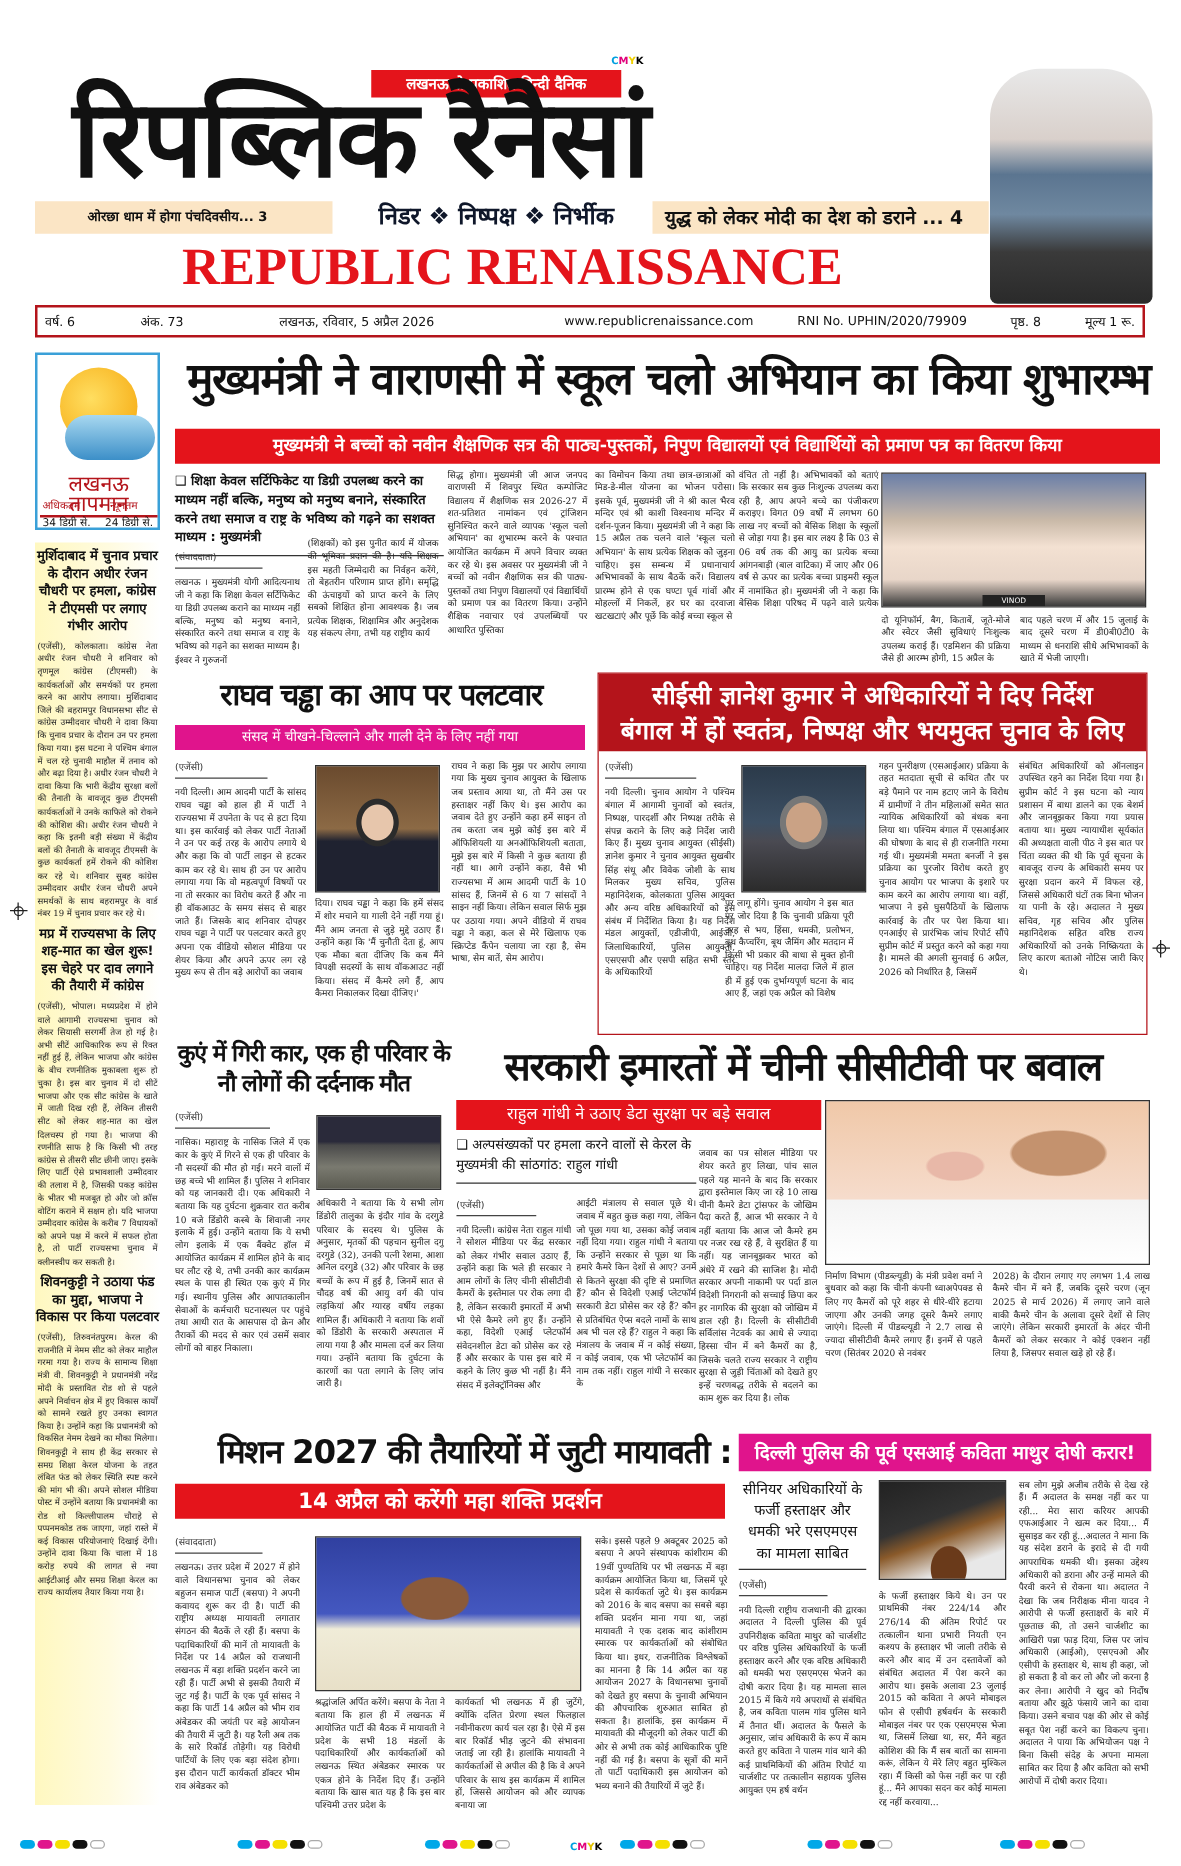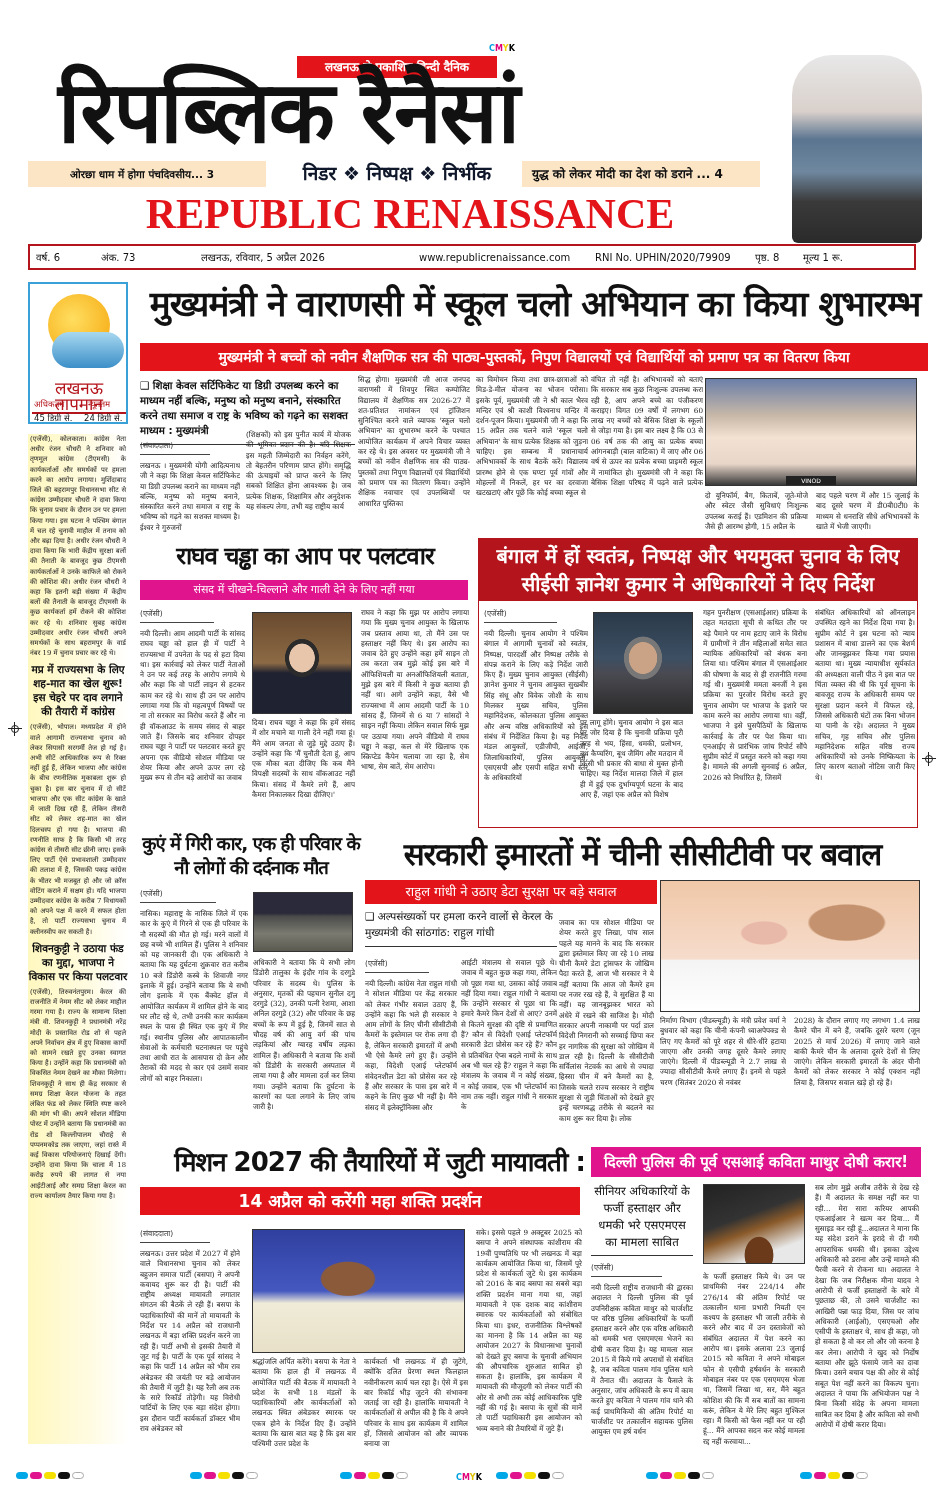--- a/index.html
+++ b/index.html
@@ -13,24 +13,24 @@
 
 #cmyk-top{left:489px;top:44px;font-size:8px;font-weight:bold}
 #cmyk-top span:nth-child(1){color:#00a0e0}
 #cmyk-top span:nth-child(2){color:#e0007a}
 #cmyk-top span:nth-child(3){color:#f0d000}
 #cmyk-top span:nth-child(4){color:#000}
 #tagline{left:297px;top:56px;width:200px;height:22px;background:#e4141b;color:#fff;font-size:12px;font-weight:bold;text-align:center;line-height:22px}
 #hindi-title{left:58px;top:62px;width:700px;font-size:86px;font-weight:bold;letter-spacing:-2px;color:#111;line-height:100px;font-family:"DejaVu Sans",sans-serif}
 #teaser-left{left:28px;top:161px;width:238px;height:26px;background:#fbe5c5;font-size:10.5px;font-weight:bold;line-height:26px;padding-left:42px}
 #motto{left:272px;top:158px;width:250px;font-size:19px;color:#0f172a;font-weight:bold;text-align:center;line-height:30px}
-#teaser-right{left:522px;top:161px;width:238px;height:26px;background:#fbe5c5;font-size:12px;font-weight:bold;line-height:26px;padding-left:10px}
+#teaser-right{left:522px;top:161px;width:269px;height:26px;background:#fbe5c5;font-size:15px;font-weight:bold;line-height:26px;padding-left:10px}
 #eng-title{left:90px;top:190px;width:640px;font-size:42px;font-family:"Liberation Serif",serif;font-weight:bold;color:#e4141b;text-align:center;letter-spacing:0px;line-height:48px}
 #model-photo{left:792px;top:55px;width:130px;height:188px;background:linear-gradient(180deg,#e8e8e8 0%,#d9d0cb 30%,#5b7590 45%,#6f88a0 62%,#3a3a3a 78%,#2a2a2a 100%);border-radius:40px 40px 6px 6px}
-#infobar{left:28px;top:244px;width:888px;height:26px;border:2px solid #b4141b;font-size:10px;display:flex;align-items:center;padding:0 6px;gap:0}
+#infobar{left:28px;top:244px;width:888px;height:26px;border:2px solid #b4141b;font-size:10px;display:flex;align-items:center;padding:0 6px;gap:12px}
 #infobar span{white-space:nowrap}
 
 #weather{left:28px;top:282px;width:100px;height:142px;border:2px solid #3aa0d8;background:#fff}
 #sun{left:18px;top:10px;width:62px;height:62px;border-radius:50%;background:radial-gradient(circle at 40% 40%,#ffde60,#f5a50a)}
 #cloud{left:22px;top:48px;width:72px;height:36px;border-radius:20px;background:linear-gradient(#a8d8f0,#3c8fc8)}
 #w-city{left:2px;top:96px;width:94px;font-size:17px;color:#b4141b;text-align:center;border-bottom:2px solid #b4141b;line-height:16px}
 #w-max-l{left:4px;top:114px;font-size:8.5px;color:#b4141b}
 #w-min-l{left:58px;top:114px;font-size:8.5px;color:#b4141b}
 #w-max{left:4px;top:128px;font-size:8.5px}
 #w-min{left:54px;top:128px;font-size:8.5px}
@@ -129,26 +129,27 @@
   <span style="width:48px">पृष्ठ. 8</span>
   <span>मूल्य 1 रू.</span>
 </div>
 
 <div id="weather" class="abs">
   <div id="sun" class="abs"></div>
   <div id="cloud" class="abs"></div>
   <div id="w-city" class="abs">लखनऊ तापमान</div>
   <div id="w-max-l" class="abs">अधिकतम</div>
   <div id="w-min-l" class="abs">न्यूनतम</div>
-  <div id="w-max" class="abs">45 डिग्री से.</div>
+  <div id="w-max" class="abs">34 डिग्री से.</div>
   <div id="w-min" class="abs">24 डिग्री से.</div>
 </div>
 
 <div id="leftcol" class="abs" style="overflow: hidden;">
   <div>
+    <div class="lc-head">मुर्शिदाबाद में चुनाव प्रचार के दौरान अधीर रंजन चौधरी पर हमला, कांग्रेस ने टीएमसी पर लगाए गंभीर आरोप</div>
     <div class="lc-body">(एजेंसी), कोलकाता। कांग्रेस नेता अधीर रंजन चौधरी ने शनिवार को तृणमूल कांग्रेस (टीएमसी) के कार्यकर्ताओं और समर्थकों पर हमला करने का आरोप लगाया। मुर्शिदाबाद जिले की बहरामपुर विधानसभा सीट से कांग्रेस उम्मीदवार चौधरी ने दावा किया कि चुनाव प्रचार के दौरान उन पर हमला किया गया। इस घटना ने पश्चिम बंगाल में चल रहे चुनावी माहौल में तनाव को और बढ़ा दिया है। अधीर रंजन चौधरी ने दावा किया कि भारी केंद्रीय सुरक्षा बलों की तैनाती के बावजूद कुछ टीएमसी कार्यकर्ताओं ने उनके काफिले को रोकने की कोशिश की। अधीर रंजन चौधरी ने कहा कि इतनी बड़ी संख्या में केंद्रीय बलों की तैनाती के बावजूद टीएमसी के कुछ कार्यकर्ता हमें रोकने की कोशिश कर रहे थे। शनिवार सुबह कांग्रेस उम्मीदवार अधीर रंजन चौधरी अपने समर्थकों के साथ बहरामपुर के वार्ड नंबर 19 में चुनाव प्रचार कर रहे थे।</div>
   </div>
   <div>
     <div class="lc-head">मप्र में राज्यसभा के लिए शह-मात का खेल शुरू! इस चेहरे पर दाव लगाने की तैयारी में कांग्रेस</div>
     <div class="lc-body">(एजेंसी), भोपाल। मध्यप्रदेश में होने वाले आगामी राज्यसभा चुनाव को लेकर सियासी सरगर्मी तेज हो गई है। अभी सीटें आधिकारिक रूप से रिक्त नहीं हुई हैं, लेकिन भाजपा और कांग्रेस के बीच रणनीतिक मुकाबला शुरू हो चुका है। इस बार चुनाव में दो सीटें भाजपा और एक सीट कांग्रेस के खाते में जाती दिख रही हैं, लेकिन तीसरी सीट को लेकर शह-मात का खेल दिलचस्प हो गया है। भाजपा की रणनीति साफ है कि किसी भी तरह कांग्रेस से तीसरी सीट छीनी जाए। इसके लिए पार्टी ऐसे प्रभावशाली उम्मीदवार की तलाश में है, जिसकी पकड़ कांग्रेस के भीतर भी मजबूत हो और जो क्रॉस वोटिंग कराने में सक्षम हो। यदि भाजपा उम्मीदवार कांग्रेस के करीब 7 विधायकों को अपने पक्ष में करने में सफल होता है, तो पार्टी राज्यसभा चुनाव में क्लीनस्वीप कर सकती है।</div>
   </div>
   <div>
     <div class="lc-head">शिवनकुट्टी ने उठाया फंड का मुद्दा, भाजपा ने विकास पर किया पलटवार</div>
     <div class="lc-body">(एजेंसी), तिरुवनंतपुरम। केरल की राजनीति में नेमम सीट को लेकर माहौल गरमा गया है। राज्य के सामान्य शिक्षा मंत्री वी. शिवनकुट्टी ने प्रधानमंत्री नरेंद्र मोदी के प्रस्तावित रोड शो से पहले अपने निर्वाचन क्षेत्र में हुए विकास कार्यों को सामने रखते हुए उनका स्वागत किया है। उन्होंने कहा कि प्रधानमंत्री को विकसित नेमम देखने का मौका मिलेगा। शिवनकुट्टी ने साथ ही केंद्र सरकार से समग्र शिक्षा केरल योजना के तहत लंबित फंड को लेकर स्थिति स्पष्ट करने की मांग भी की। अपने सोशल मीडिया पोस्ट में उन्होंने बताया कि प्रधानमंत्री का रोड शो किल्लीपालम चौराहे से पप्पनमकोड तक जाएगा, जहां रास्ते में कई विकास परियोजनाएं दिखाई देंगी। उन्होंने दावा किया कि चाला में 18 करोड़ रुपये की लागत से नया आईटीआई और समग्र शिक्षा केरल का राज्य कार्यालय तैयार किया गया है।</div>
   </div>
@@ -176,22 +177,22 @@
 <div id="rag-c1" class="abs" style="max-height: 215px; overflow: hidden;">
   <div class="byline">(एजेंसी)</div>
   <div class="body-text" style="overflow: hidden;">नयी दिल्ली। आम आदमी पार्टी के सांसद राघव चड्ढा को हाल ही में पार्टी ने राज्यसभा में उपनेता के पद से हटा दिया था। इस कार्रवाई को लेकर पार्टी नेताओं ने उन पर कई तरह के आरोप लगाये थे और कहा कि वो पार्टी लाइन से हटकर काम कर रहे थे। साथ ही उन पर आरोप लगाया गया कि वो महत्वपूर्ण विषयों पर ना तो सरकार का विरोध करते हैं और ना ही वॉकआउट के समय संसद से बाहर जाते हैं। जिसके बाद शनिवार दोपहर राघव चड्ढा ने पार्टी पर पलटवार करते हुए अपना एक वीडियो सोशल मीडिया पर शेयर किया और अपने ऊपर लग रहे मुख्य रूप से तीन बड़े आरोपों का जवाब</div>
 </div>
 <div id="rag-photo" class="abs photo"></div>
 <div id="rag-c2" class="abs body-text" style="overflow: hidden; max-height: 105px;">दिया। राघव चड्ढा ने कहा कि हमें संसद में शोर मचाने या गाली देने नहीं गया हूं। मैंने आम जनता से जुड़े मुद्दे उठाए हैं। उन्होंने कहा कि 'मैं चुनौती देता हूं, आप एक मौका बता दीजिए कि कब मैंने विपक्षी सदस्यों के साथ वॉकआउट नहीं किया। संसद में कैमरे लगे हैं, आप कैमरा निकालकर दिखा दीजिए।'</div>
 <div id="rag-c3" class="abs body-text" style="overflow: hidden; max-height: 215px;">राघव ने कहा कि मुझ पर आरोप लगाया गया कि मुख्य चुनाव आयुक्त के खिलाफ जब प्रस्ताव आया था, तो मैंने उस पर हस्ताक्षर नहीं किए थे। इस आरोप का जवाब देते हुए उन्होंने कहा हमें साइन तो तब करता जब मुझे कोई इस बारे में ऑफिशियली या अनऑफिशियली बताता, मुझे इस बारे में किसी ने कुछ बताया ही नहीं था। आगे उन्होंने कहा, वैसे भी राज्यसभा में आम आदमी पार्टी के 10 सांसद हैं, जिनमें से 6 या 7 सांसदों ने साइन नहीं किया। लेकिन सवाल सिर्फ मुझ पर उठाया गया। अपने वीडियो में राघव चड्ढा ने कहा, कल से मेरे खिलाफ एक स्क्रिप्टेड कैंपेन चलाया जा रहा है, सेम भाषा, सेम बातें, सेम आरोप।</div>
 
 <div id="ben-box" class="abs"></div>
 <div id="ben-hl" class="abs bar">
+  <div>सीईसी ज्ञानेश कुमार ने अधिकारियों ने दिए निर्देश</div>
   <div>बंगाल में हों स्वतंत्र, निष्पक्ष और भयमुक्त चुनाव के लिए</div>
-  <div>सीईसी ज्ञानेश कुमार ने अधिकारियों ने दिए निर्देश</div>
 </div>
 <div id="ben-c1" class="abs" style="max-height: 215px; overflow: hidden;">
   <div class="byline">(एजेंसी)</div>
   <div class="body-text" style="overflow: hidden;">नयी दिल्ली। चुनाव आयोग ने पश्चिम बंगाल में आगामी चुनावों को स्वतंत्र, निष्पक्ष, पारदर्शी और निष्पक्ष तरीके से संपन्न कराने के लिए कड़े निर्देश जारी किए हैं। मुख्य चुनाव आयुक्त (सीईसी) ज्ञानेश कुमार ने चुनाव आयुक्त सुखबीर सिंह संधू और विवेक जोशी के साथ मिलकर मुख्य सचिव, पुलिस महानिदेशक, कोलकाता पुलिस आयुक्त और अन्य वरिष्ठ अधिकारियों को इस संबंध में निर्देशित किया है। यह निर्देश मंडल आयुक्तों, एडीजीपी, आईजी, जिलाधिकारियों, पुलिस आयुक्तों, एसएसपी और एसपी सहित सभी स्तर के अधिकारियों</div>
 </div>
 <div id="ben-photo" class="abs photo"></div>
 <div id="ben-c2" class="abs body-text" style="overflow: hidden; max-height: 105px;">पर लागू होंगे। चुनाव आयोग ने इस बात पर जोर दिया है कि चुनावी प्रक्रिया पूरी तरह से भय, हिंसा, धमकी, प्रलोभन, बूथ कैप्चरिंग, बूथ जैमिंग और मतदान में किसी भी प्रकार की बाधा से मुक्त होनी चाहिए। यह निर्देश मालदा जिले में हाल ही में हुई एक दुर्भाग्यपूर्ण घटना के बाद आए हैं, जहां एक अप्रैल को विशेष</div>
 <div id="ben-c3" class="abs body-text" style="overflow: hidden; max-height: 215px;">गहन पुनरीक्षण (एसआईआर) प्रक्रिया के तहत मतदाता सूची से कथित तौर पर बड़े पैमाने पर नाम हटाए जाने के विरोध में ग्रामीणों ने तीन महिलाओं समेत सात न्यायिक अधिकारियों को बंधक बना लिया था। पश्चिम बंगाल में एसआईआर की घोषणा के बाद से ही राजनीति गरमा गई थी। मुख्यमंत्री ममता बनर्जी ने इस प्रक्रिया का पुरजोर विरोध करते हुए चुनाव आयोग पर भाजपा के इशारे पर काम करने का आरोप लगाया था। वहीं, भाजपा ने इसे घुसपैठियों के खिलाफ कार्रवाई के तौर पर पेश किया था। एनआईए से प्रारंभिक जांच रिपोर्ट सौंपे सुप्रीम कोर्ट में प्रस्तुत करने को कहा गया है। मामले की अगली सुनवाई 6 अप्रैल, 2026 को निर्धारित है, जिसमें</div>
 <div id="ben-c4" class="abs body-text" style="overflow: hidden; max-height: 215px;">संबंधित अधिकारियों को ऑनलाइन उपस्थित रहने का निर्देश दिया गया है। सुप्रीम कोर्ट ने इस घटना को न्याय प्रशासन में बाधा डालने का एक बेशर्म और जानबूझकर किया गया प्रयास बताया था। मुख्य न्यायाधीश सूर्यकांत की अध्यक्षता वाली पीठ ने इस बात पर चिंता व्यक्त की थी कि पूर्व सूचना के बावजूद राज्य के अधिकारी समय पर सुरक्षा प्रदान करने में विफल रहे, जिससे अधिकारी घंटों तक बिना भोजन या पानी के रहे। अदालत ने मुख्य सचिव, गृह सचिव और पुलिस महानिदेशक सहित वरिष्ठ राज्य अधिकारियों को उनके निष्क्रियता के लिए कारण बताओ नोटिस जारी किए थे।</div>
 

